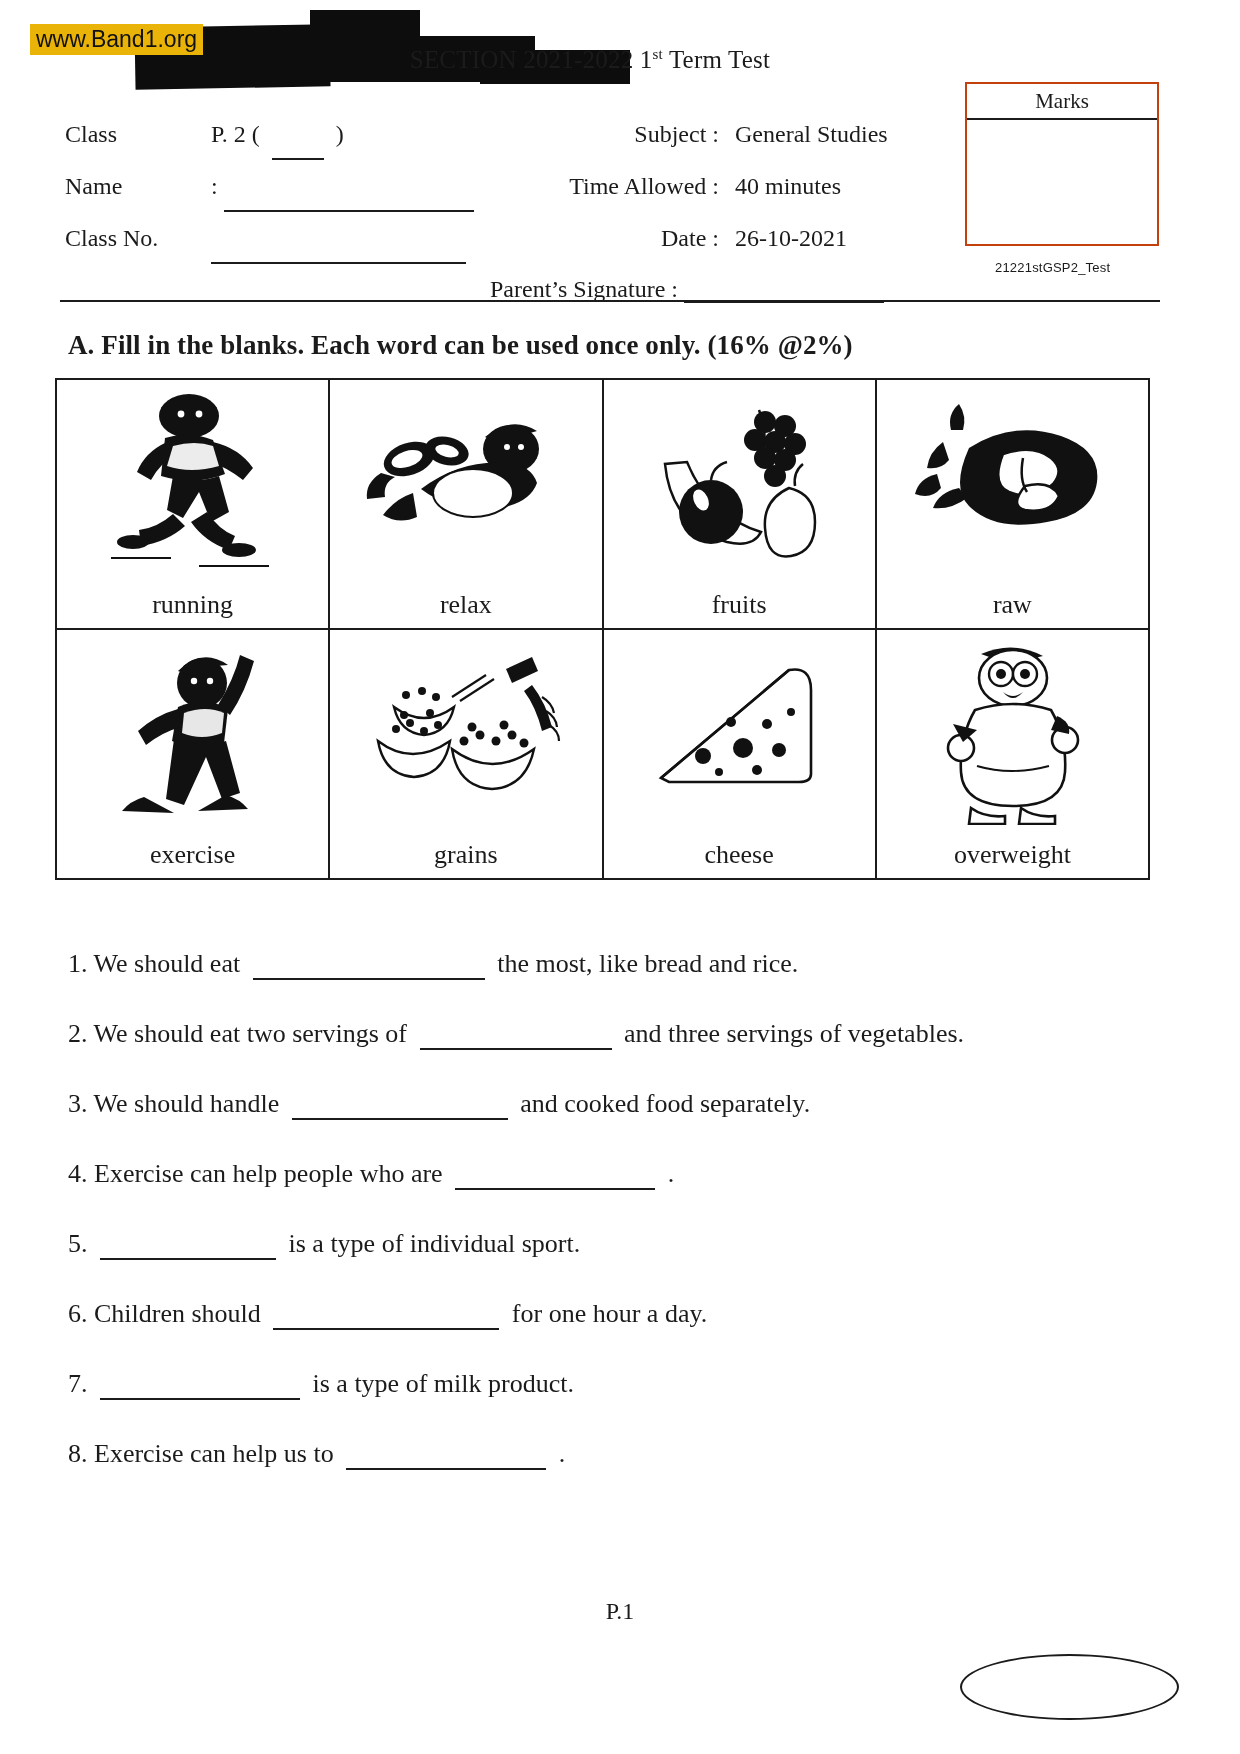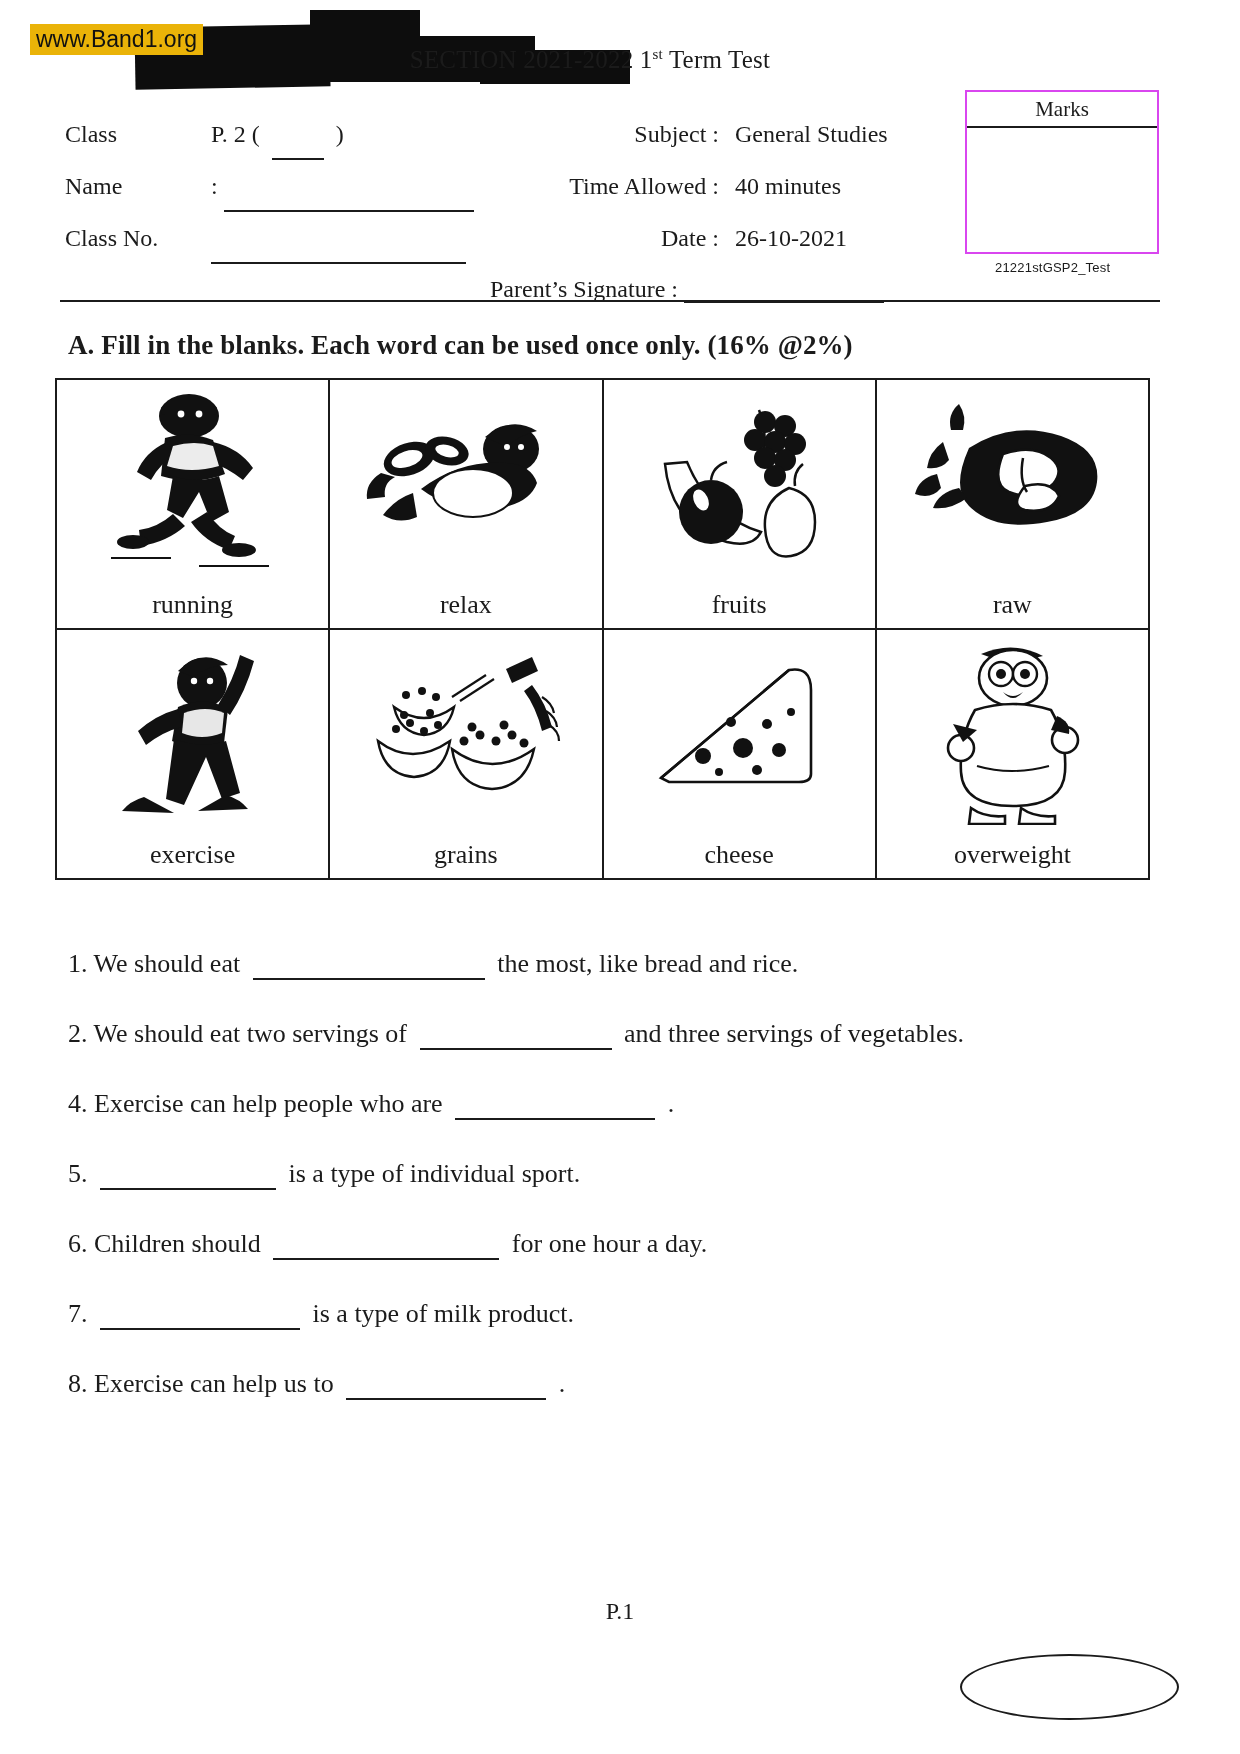--- a/index.html
+++ b/index.html
@@ -106,24 +106,24 @@
     position: absolute;
     left: 430px;
     top: 268px;
     font-size: 24px;
     white-space: nowrap;
   }
 
   .marks-box {
     position: absolute;
     left: 905px;
-    top: 82px;
+    top: 74px;
     width: 190px;
     height: 160px;
-    border: 2px solid #d946ef;
+    border: 2px solid #c2410c;
   }
   .marks-box .mh {
     height: 34px;
     border-bottom: 2px solid #1b1b1b;
     text-align: center;
     font-size: 21px;
     line-height: 34px;
   }
 
   .code-label {
@@ -559,20 +559,26 @@
       <span>the most, like bread and rice.</span>
     </div>
 
     <div class="q">
       <span class="num">2.</span>
       <span>We should eat two servings of</span>
       <span class="ul u190"></span>
       <span>and three servings of vegetables.</span>
     </div>
 
+    <div class="q">
+      <span class="num">3.</span>
+      <span>We should handle</span>
+      <span class="ul u215"></span>
+      <span>and cooked food separately.</span>
+    </div>
 
     <div class="q">
       <span class="num">4.</span>
       <span>Exercise can help people who are</span>
       <span class="ul u200"></span>
       <span>.</span>
     </div>
 
     <div class="q">
       <span class="num">5.</span>

